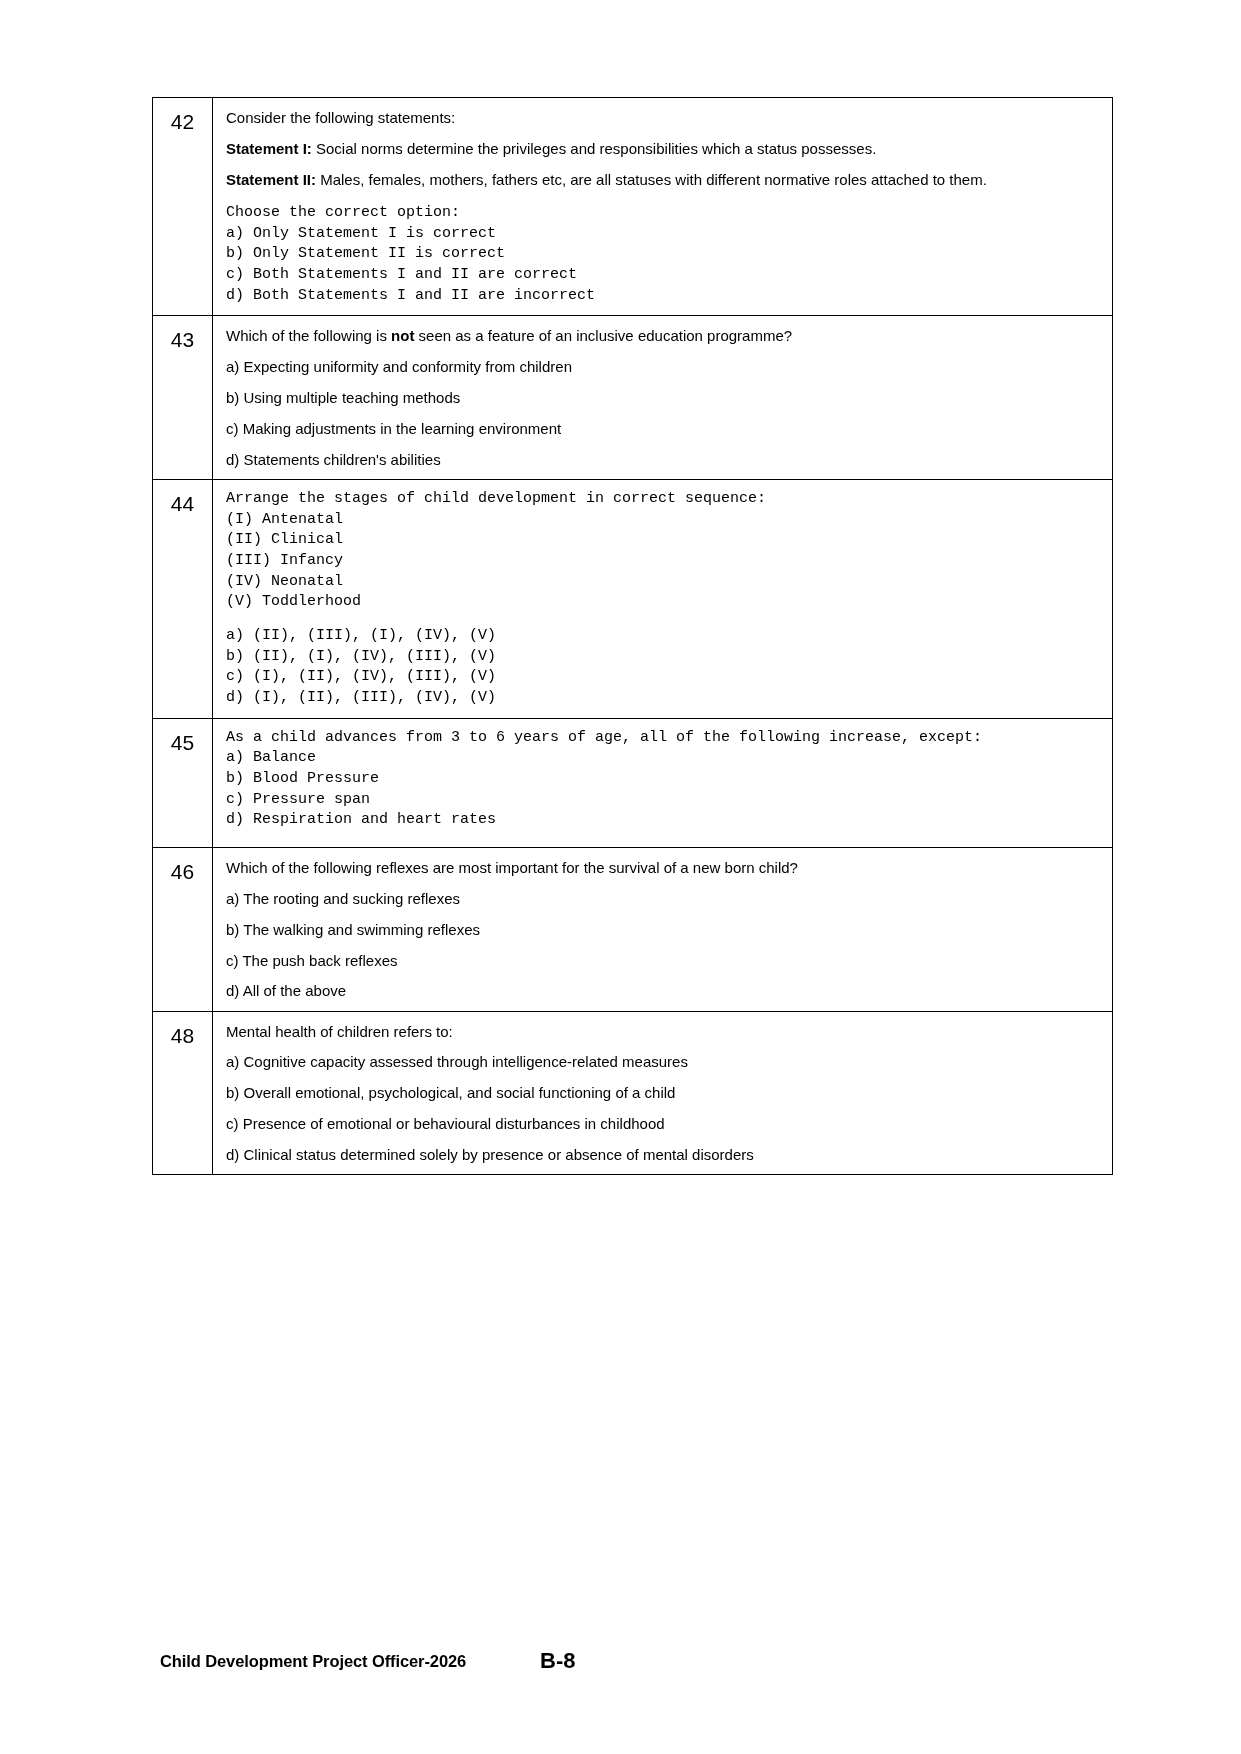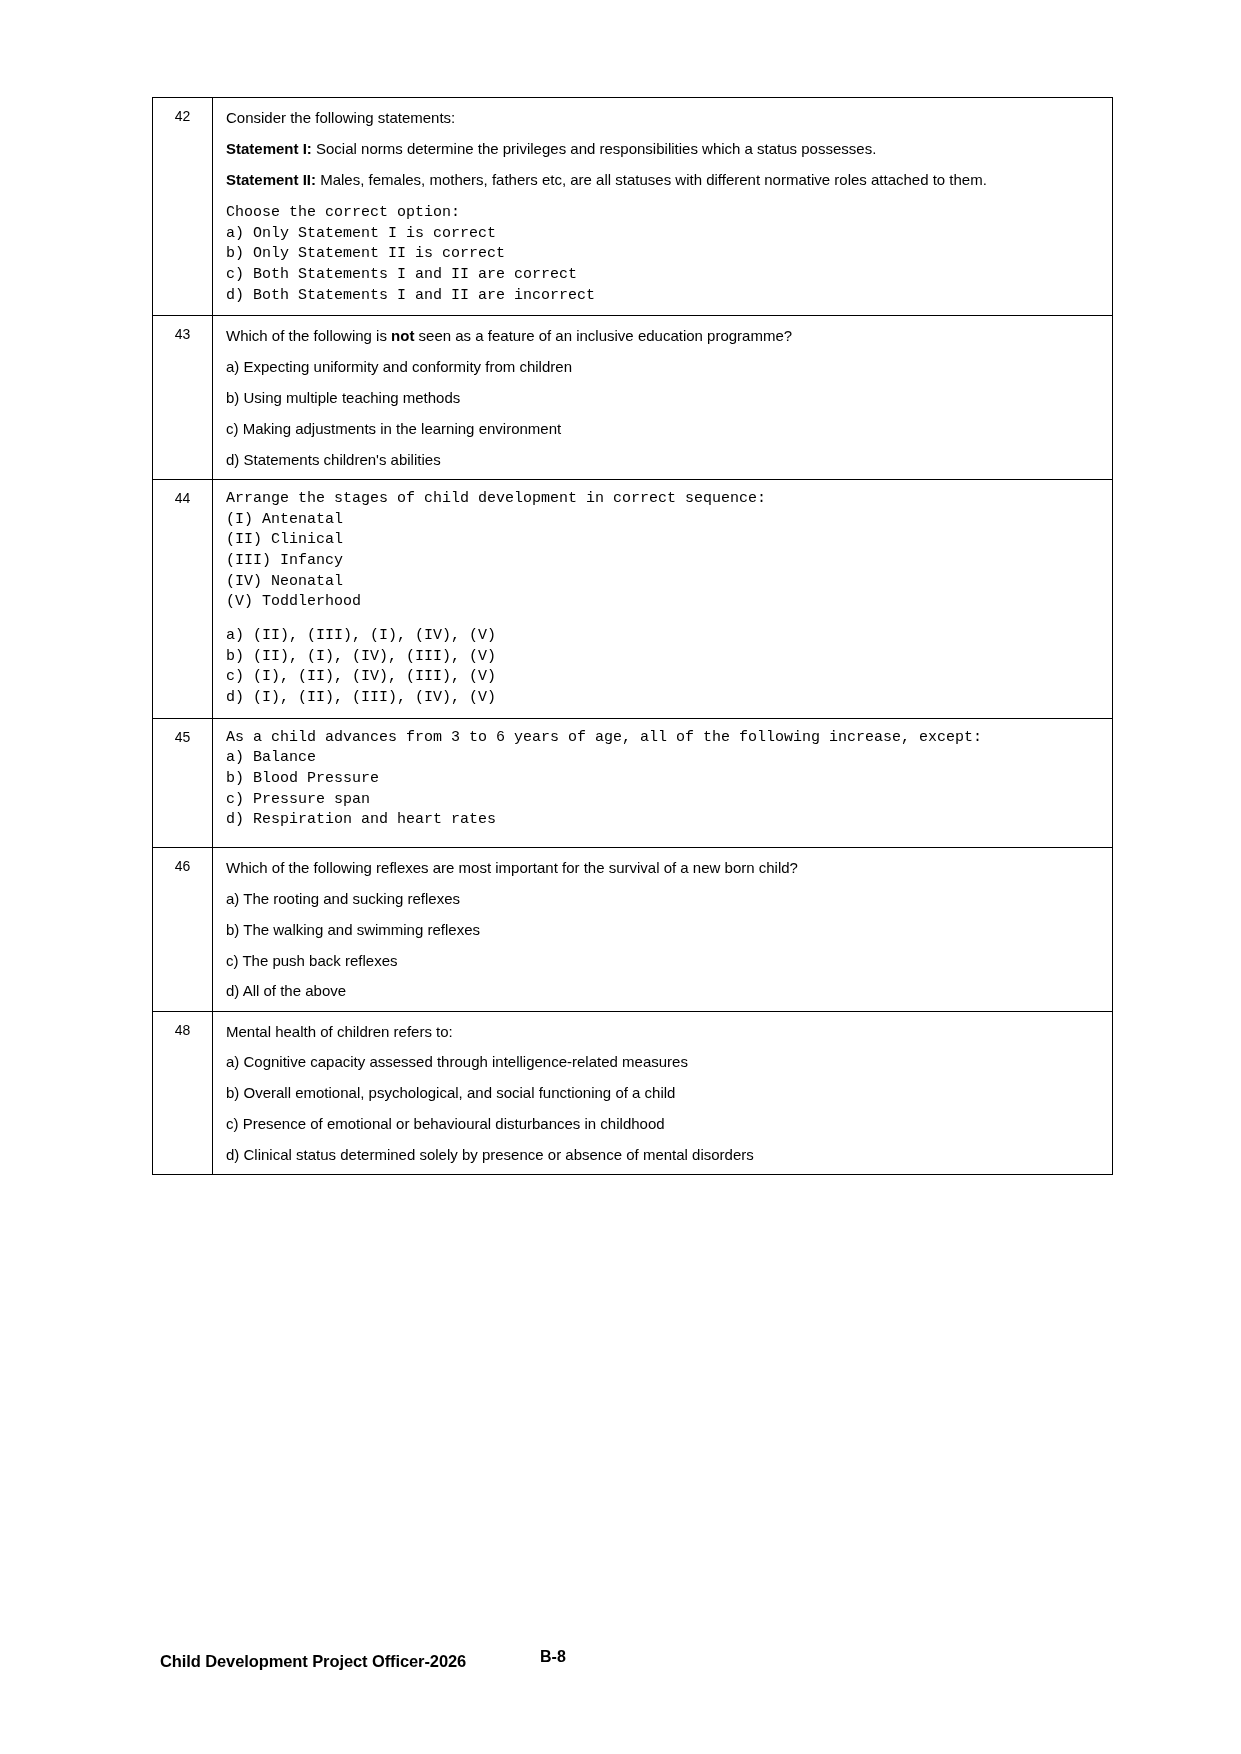--- a/index.html
+++ b/index.html
@@ -34,21 +34,21 @@
     table-layout: fixed;
   }
   .qtable td {
     border: 1.2px solid #000000;
     vertical-align: top;
     padding: 0;
   }
   td.numcell {
     width: 60px;
     text-align: center;
-    font-size: 14px;
+    font-size: 21px;
     line-height: 1.42;
     padding-top: 9px;
     padding-bottom: 8px;
   }
   td.bodycell {
     width: 900px;
     font-size: 15px;
     line-height: 1.42;
     padding: 9px 10px 9px 13px;
   }
@@ -82,21 +82,21 @@
     left: 8px;
     top: 0;
     font-size: 16.5px;
     font-weight: bold;
     letter-spacing: -0.1px;
   }
   .footer-center {
     position: absolute;
     left: 388px;
     top: -4px;
-    font-size: 16px;
+    font-size: 22px;
     font-weight: bold;
   }
 </style>
 </head>
 <body>
 
 <div class="page">
 
   <table class="qtable">
     <tbody>

